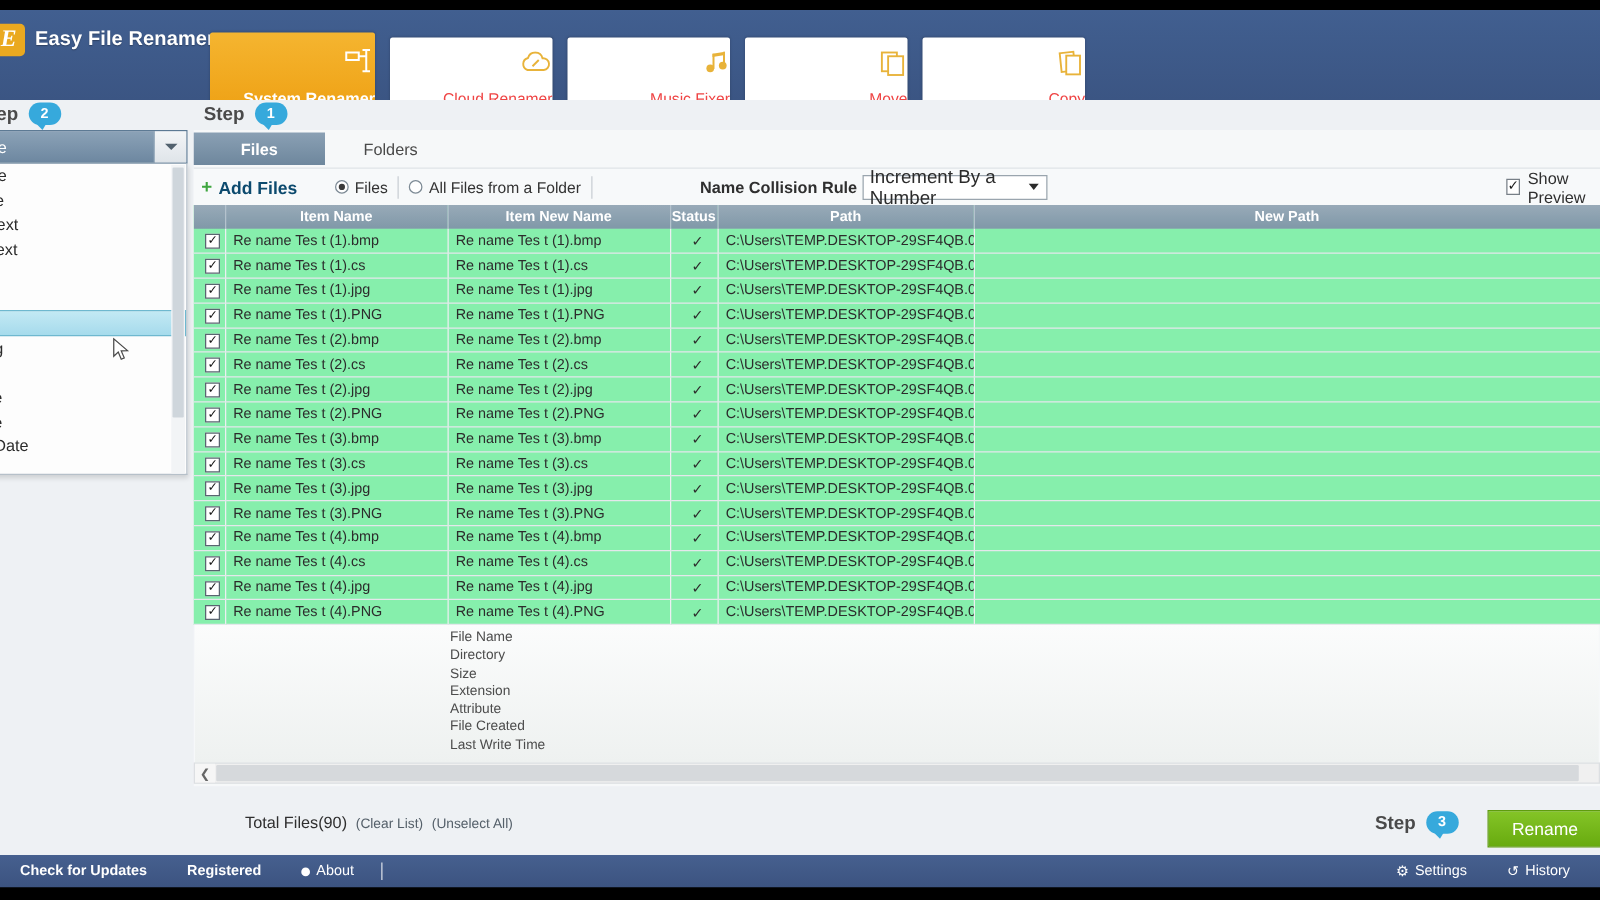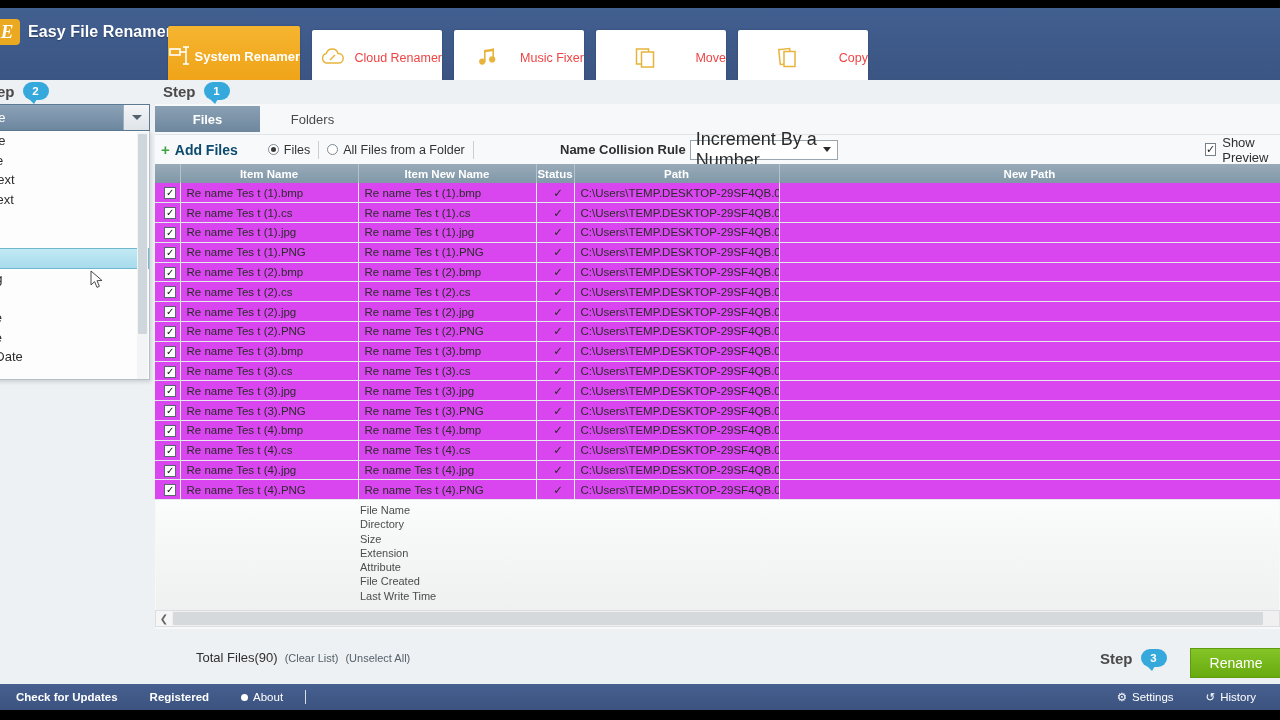--- a/index.html
+++ b/index.html
@@ -49,22 +49,22 @@
 
   
   .tabs {
     position: absolute; left: 168px; top: 18px;
     display: flex; gap: 12px; align-items: flex-end;
   }
   .tab {
     width: 130px; height: 62px;
     background: #ffffff;
     border-radius: 2px 2px 0 0;
-    display: flex; flex-direction: row;
-    align-items: center; justify-content: flex-end;
+    display: flex; flex-direction: column;
+    align-items: flex-end; justify-content: flex-end;
     padding-bottom: 6px;
     cursor: pointer;
     box-shadow: 0 0 2px rgba(0,0,0,.25);
   }
   .tab .tab-ico {
     flex: 1; display: flex; align-items: center; justify-content: center;
     color: #e8b33a;
   }
   .tab .tab-label {
     font-size: 12.5px; color: #ef4444;
@@ -230,21 +230,21 @@
 
   .collision {
     position: absolute; left: 405px;
     display: flex; align-items: center; gap: 4px;
   }
   .collision .lbl { font-size: 13px; color: #2f2f2f; font-weight: bold; }
   .collision .dd {
     width: 148px; height: 20px;
     border: 1px solid #9aa5ae; background: #fff;
     display: flex; align-items: center;
-    font-size: 18px; color: #2b2b2b;
+    font-size: 15px; color: #2b2b2b;
     padding-left: 5px; cursor: pointer;
   }
   .collision .dd .cap { flex: 1; }
   .collision .dd .ar {
     width: 0; height: 0; margin-right: 6px;
     border-left: 4px solid transparent;
     border-right: 4px solid transparent;
     border-top: 5px solid #2b2b2b;
   }
 
@@ -259,21 +259,21 @@
     display: flex; align-items: center; justify-content: center;
     font-size: 11px; color: #1c1c1c; line-height: 1;
   }
   .showprev .lbl { font-size: 13px; color: #2f2f2f; }
 
   
   .table-wrap {
     position: absolute; left: 155px; top: 164px;
     width: 1125px; height: 336px;
     overflow: hidden;
-    background: #d946ef;
+    background: #86efac;
   }
   table.filelist {
     width: 1125px; border-collapse: collapse;
     table-layout: fixed;
   }
   table.filelist th {
     height: 19px;
     background: #8ca0b0;
     background: linear-gradient(#98aab8, #8098a8);
     color: #ffffff; font-size: 11.5px; font-weight: bold;

